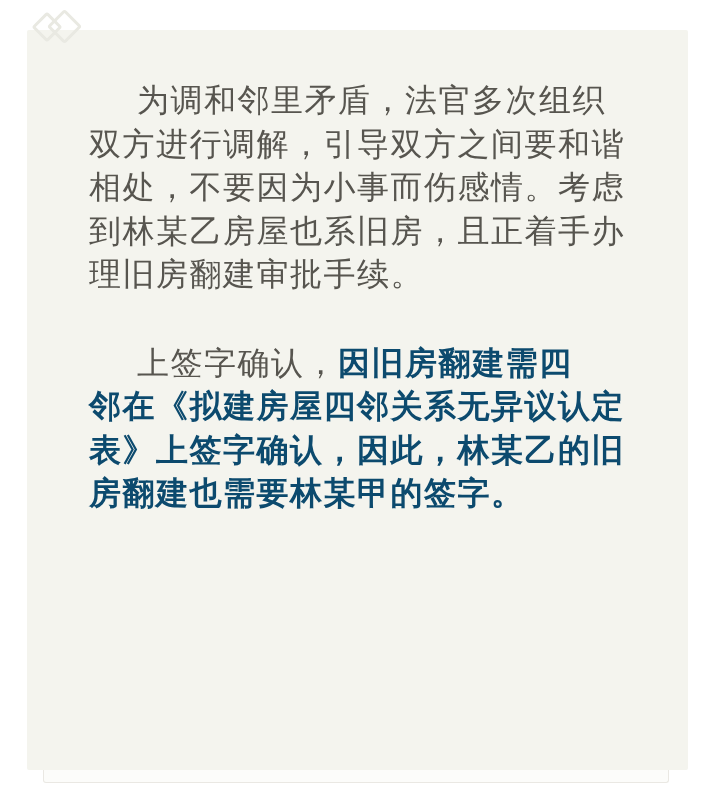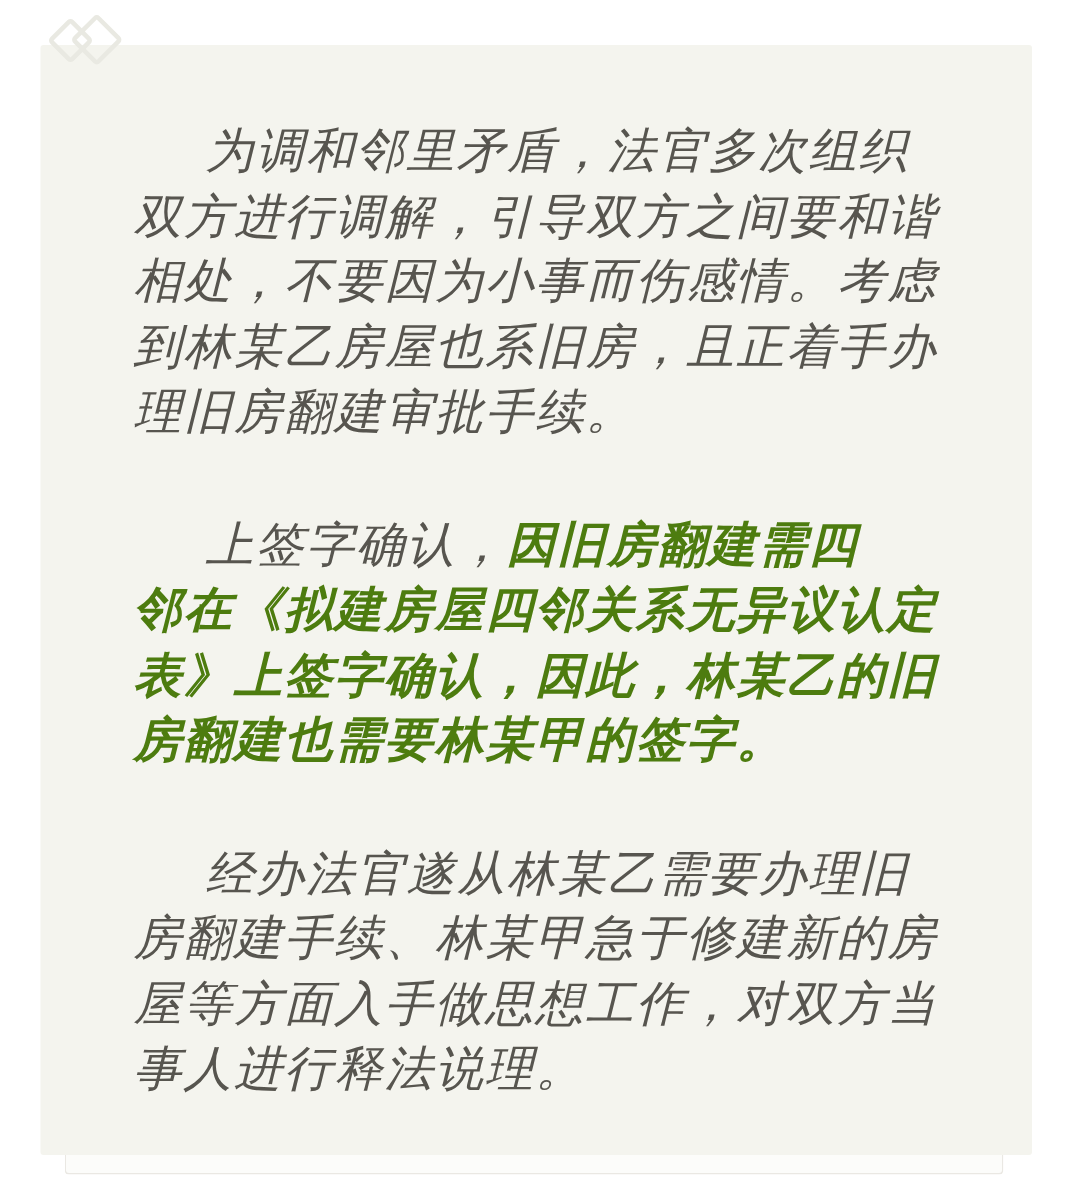--- a/index.html
+++ b/index.html
@@ -9,21 +9,20 @@
     width: 720px;
     height: 796px;
     overflow: hidden;
     font-family: "Liberation Sans", sans-serif;
   }
   .page {
     position: relative;
     width: 720px;
     height: 796px;
     background: #ffffff;
-    font-style: italic;
   }
   .watermark {
     position: absolute;
     left: 34px;
     top: 8px;
     width: 56px;
     height: 40px;
     z-index: 2;
   }
   .diamond {
@@ -53,21 +52,21 @@
     font-size: 32px;
     line-height: 43.5px;
     letter-spacing: 1.5px;
     color: #57554f;
     text-indent: 1.5em;
     white-space: pre-line;
     word-break: break-all;
   }
   .para:last-child { margin-bottom: 0; }
   .em {
-    color: #4d7c0f;
+    color: #0c4a6e;
     font-weight: bold;
   }
   .stack-edge {
     position: absolute;
     left: 43px;
     top: 770px;
     width: 626px;
     height: 13px;
     background: #fcfcfa;
     border: 1px solid #eae8e3;
@@ -93,22 +92,18 @@
 双方进行调解，引导双方之间要和谐
 相处，不要因为小事而伤感情。考虑
 到林某乙房屋也系旧房，且正着手办
 理旧房翻建审批手续。</span></p>
 
     <p class="para"><span>上签字确认，</span><span class="em">因旧房翻建需四
 邻在《拟建房屋四邻关系无异议认定
 表》上签字确认，因此，林某乙的旧
 房翻建也需要林某甲的签字。</span></p>
 
-    <p class="para"><span>经办法官遂从林某乙需要办理旧
-房翻建手续、林某甲急于修建新的房
-屋等方面入手做思想工作，对双方当
-事人进行释法说理。</span></p>
 
   </div>
 
   <div class="stack-edge"></div>
 
 </div>
 
 </body></html>

